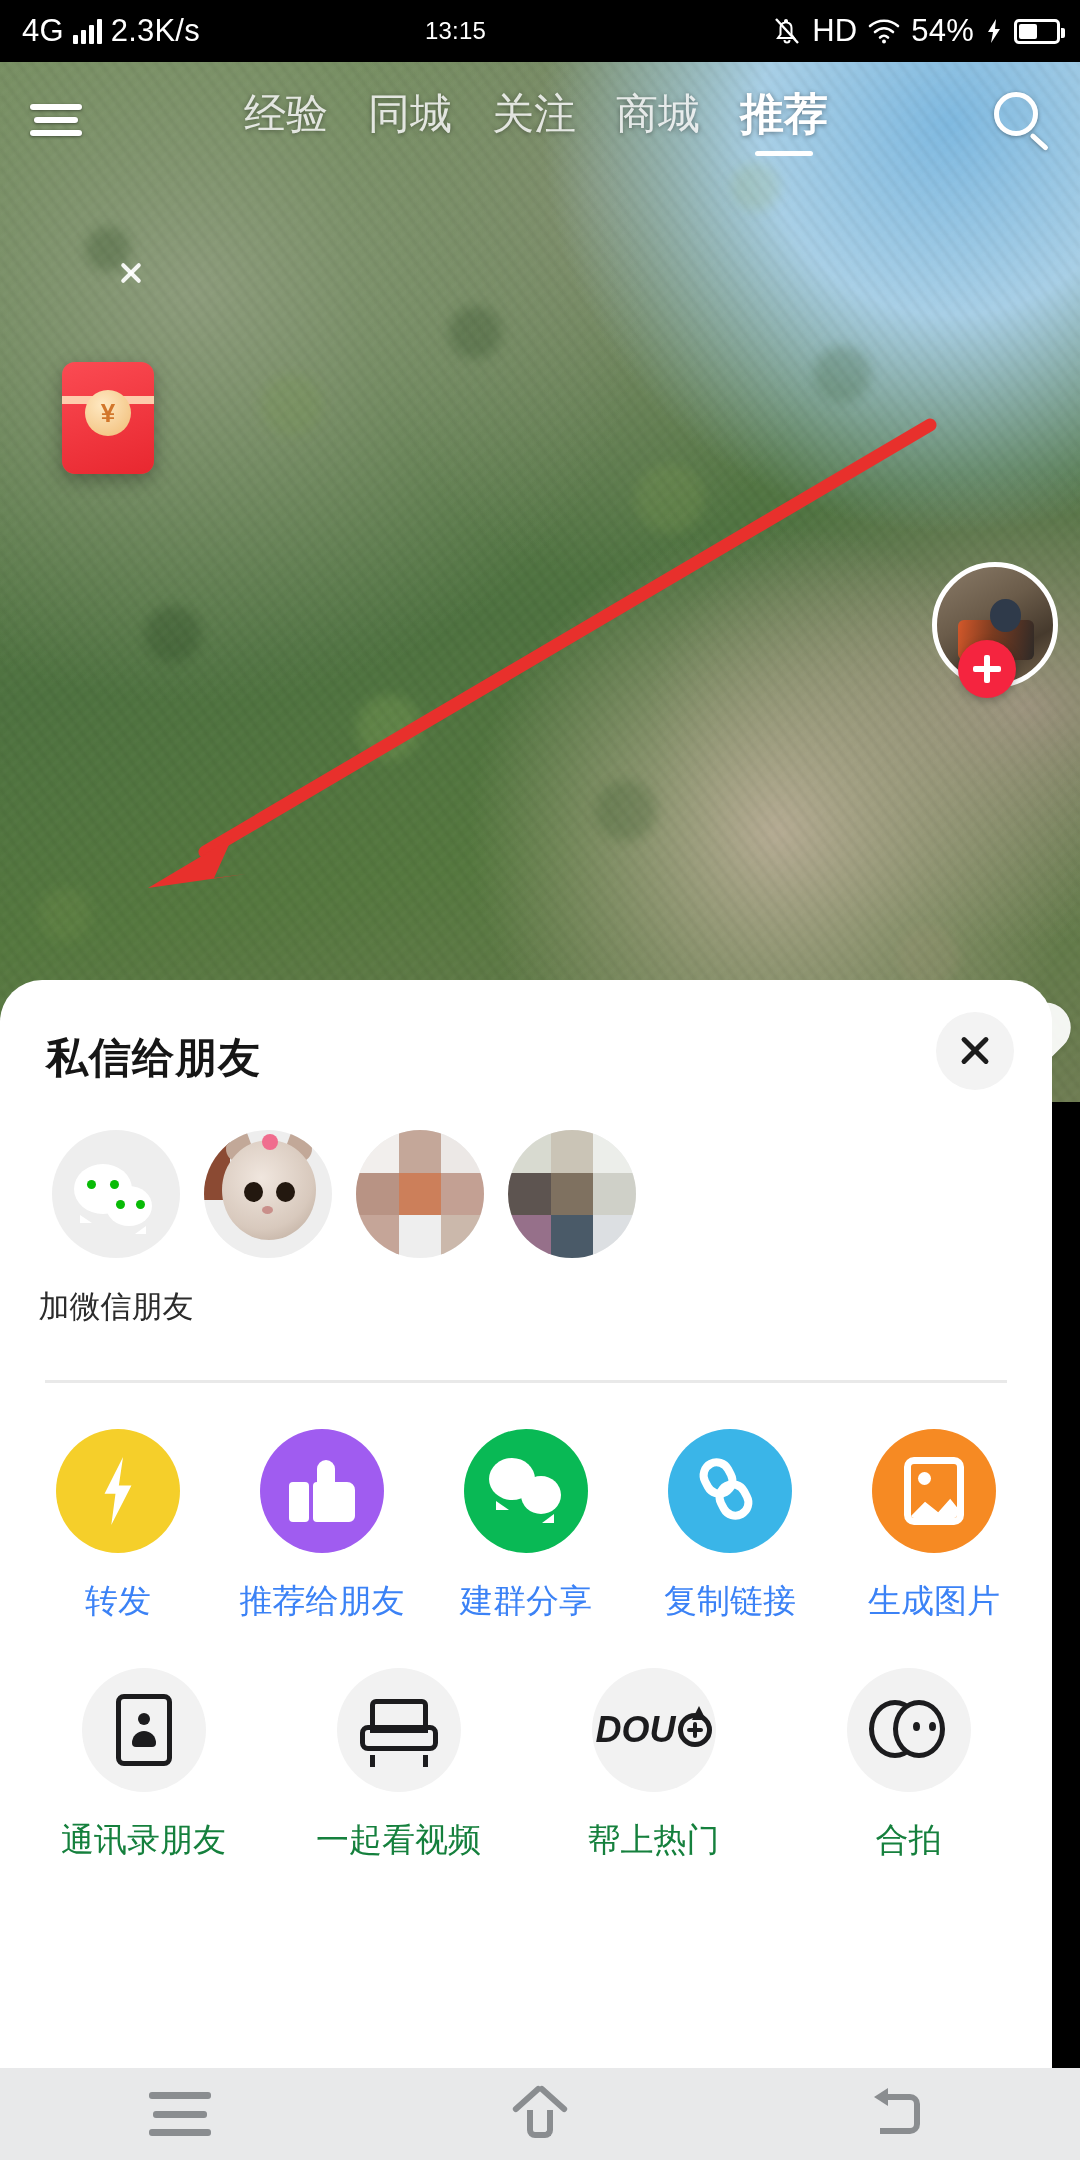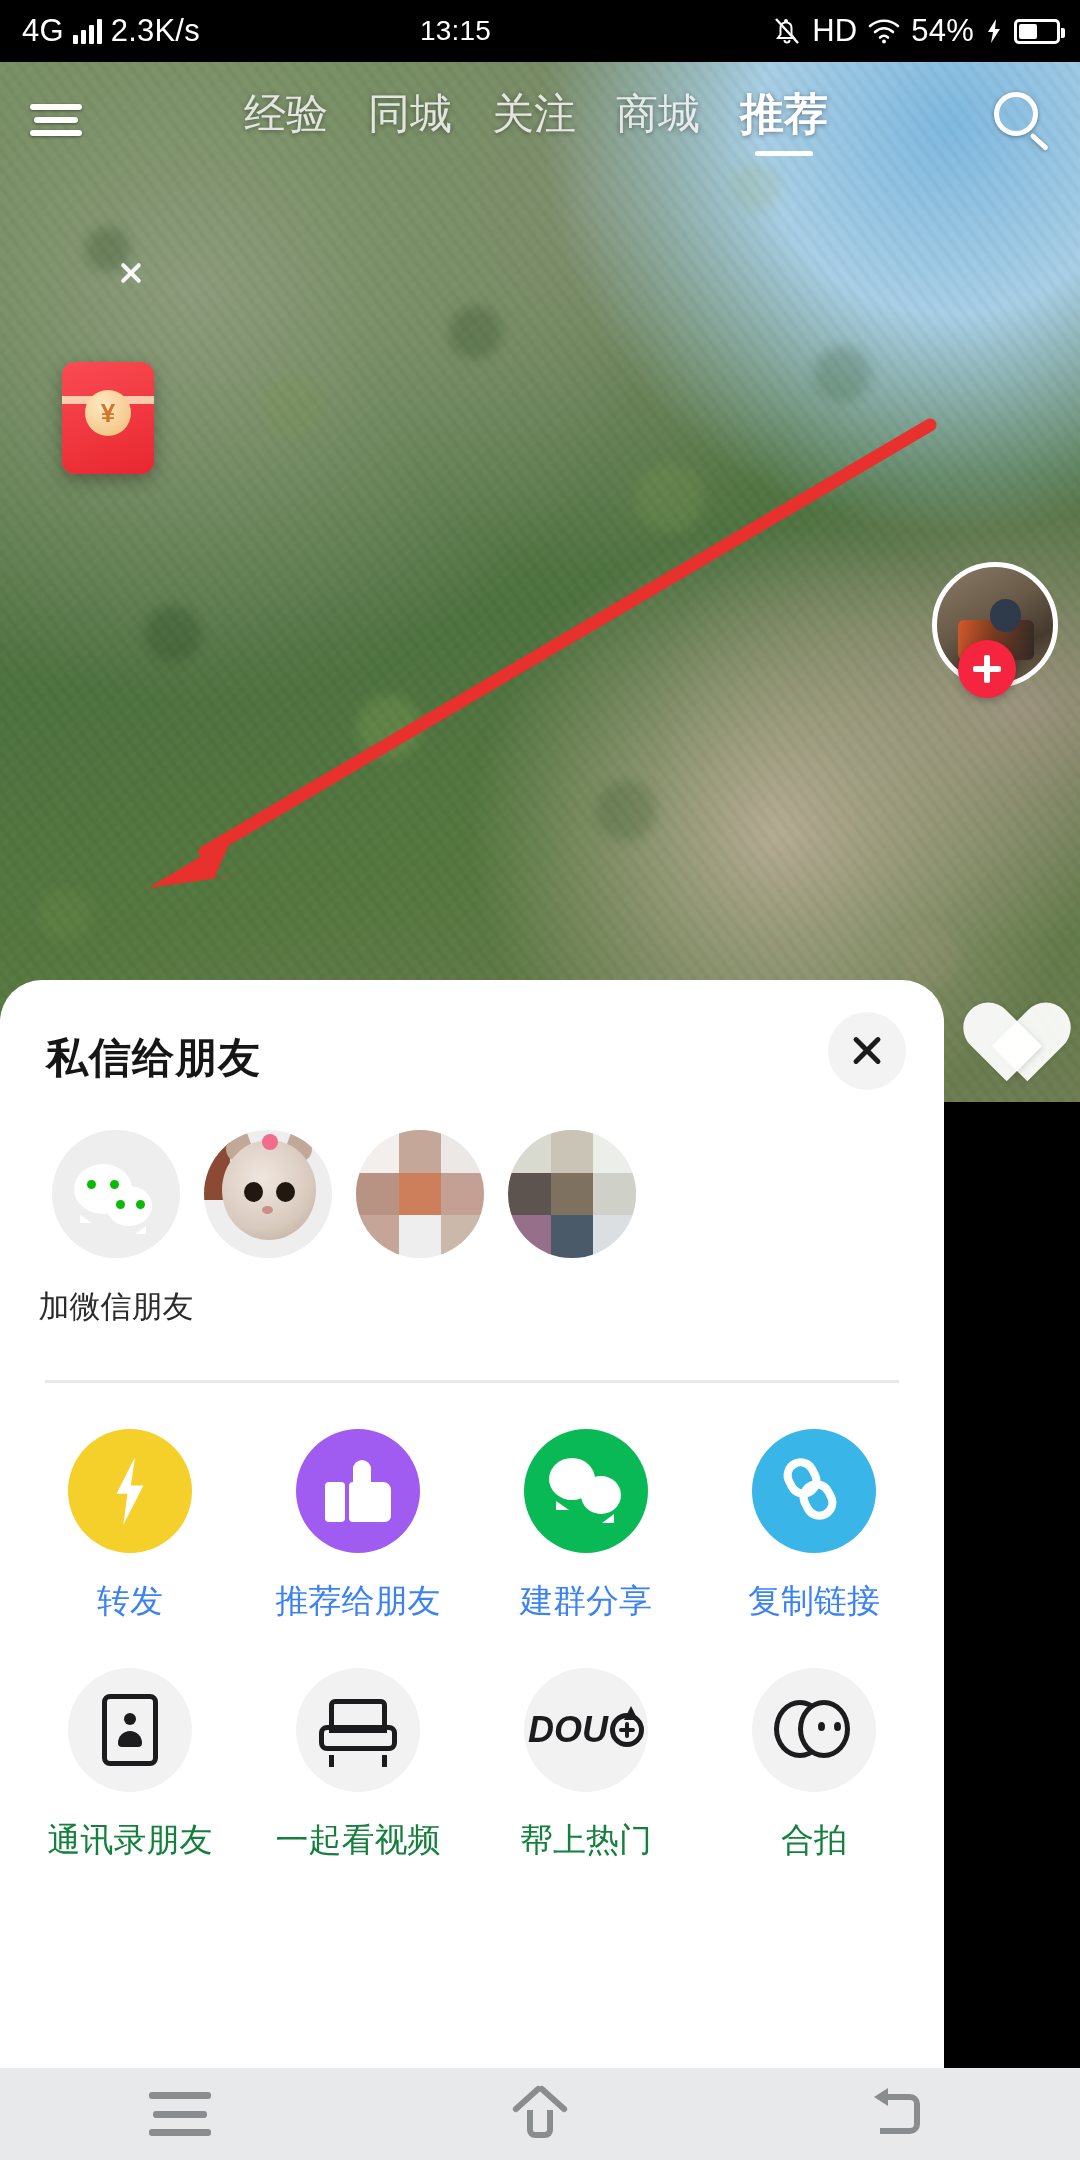--- a/index.html
+++ b/index.html
@@ -10,21 +10,21 @@
   }
   #screen { position:relative; width:1080px; height:2160px; overflow:hidden; }
 
   
   .statusbar{
     position:absolute; top:0; left:0; width:1080px; height:62px;
     background:#000; color:#fff; z-index:60;
     display:flex; align-items:center; font-size:31px; letter-spacing:.2px;
   }
   .sb-left{ position:absolute; left:22px; display:flex; align-items:center; gap:9px; }
-  .sb-center{ position:absolute; left:0; width:876px; text-align:center; font-size:28px;padding-left:35px; }
+  .sb-center{ position:absolute; left:0; width:876px; text-align:center; font-size:24px;padding-left:35px; }
   .sb-right{ position:absolute; right:20px; display:flex; align-items:center; gap:11px; }
   .sig{ display:flex; align-items:flex-end; gap:3px; height:26px; }
   .sig i{ display:block; width:5px; background:#fff; border-radius:1px; }
   .sig i:nth-child(1){height:9px}.sig i:nth-child(2){height:14px}
   .sig i:nth-child(3){height:19px}.sig i:nth-child(4){height:25px}
   .batt{ width:46px; height:25px; border:3px solid #fff; border-radius:5px; position:relative; }
   .batt:after{content:"";position:absolute;right:-8px;top:6px;width:4px;height:10px;background:#fff;border-radius:0 2px 2px 0;}
   .batt i{ position:absolute; left:2px; top:2px; bottom:2px; width:45%; background:#fff; border-radius:2px; }
 
   
@@ -110,21 +110,21 @@
 
   
   .heart{ position:absolute; right:38px; top:900px; width:96px; height:92px; z-index:24; cursor:pointer; }
   .heart:before,.heart:after{ content:""; position:absolute; top:8px; width:50px; height:76px;
      background:rgba(255,255,255,.93); border-radius:50px 50px 0 0; box-shadow:0 2px 6px rgba(0,0,0,.12); }
   .heart:before{ left:46px; transform:rotate(45deg); transform-origin:0 100%; }
   .heart:after{ left:46px; transform:rotate(-45deg); transform-origin:100% 100%; }
 
   
   .sheet{
-    position:absolute; left:0; top:980px; width:944px; height:1100px;
+    position:absolute; left:0; top:980px; width:1052px; height:1100px;
     background:#fff; border-radius:42px 42px 0 0; z-index:40;
   }
   .sheet-head{ position:relative; height:150px; }
   .sheet-title{ position:absolute; left:46px; top:50px; font-size:42px; color:#161616; font-weight:bold; letter-spacing:1px; }
   .sheet-close{ position:absolute; right:38px; top:32px; width:78px; height:78px; border-radius:50%;
      background:#f3f3f3; cursor:pointer; }
   .sheet-close:before,.sheet-close:after{ content:""; position:absolute; left:21px; top:36px; width:36px; height:5px;
      background:#1c1c1c; border-radius:3px; }
   .sheet-close:before{ transform:rotate(45deg); } .sheet-close:after{ transform:rotate(-45deg); }
 
@@ -439,20 +439,29 @@
       </div>
       <div class="action">
         <div class="circ" style="background:#3ab5e8">
           <span class="g-link">
               <i class="lr a"></i>
               <i class="lr b"></i>
             </span>
         </div>
         <div class="lbl">复制链接</div>
       </div>
+      <div class="action">
+        <div class="circ" style="background:#f68a23">
+          <span class="g-pic">
+              <i class="sun"></i>
+              <i class="mt"></i>
+            </span>
+        </div>
+        <div class="lbl">生成图片</div>
+      </div>
     </div>
 
     <div class="actions" style="margin-top:44px;">
       <div class="action plain">
         <div class="circ">
           <span class="o-contact">
               <i class="h"></i>
               <i class="b"></i>
             </span>
         </div>

